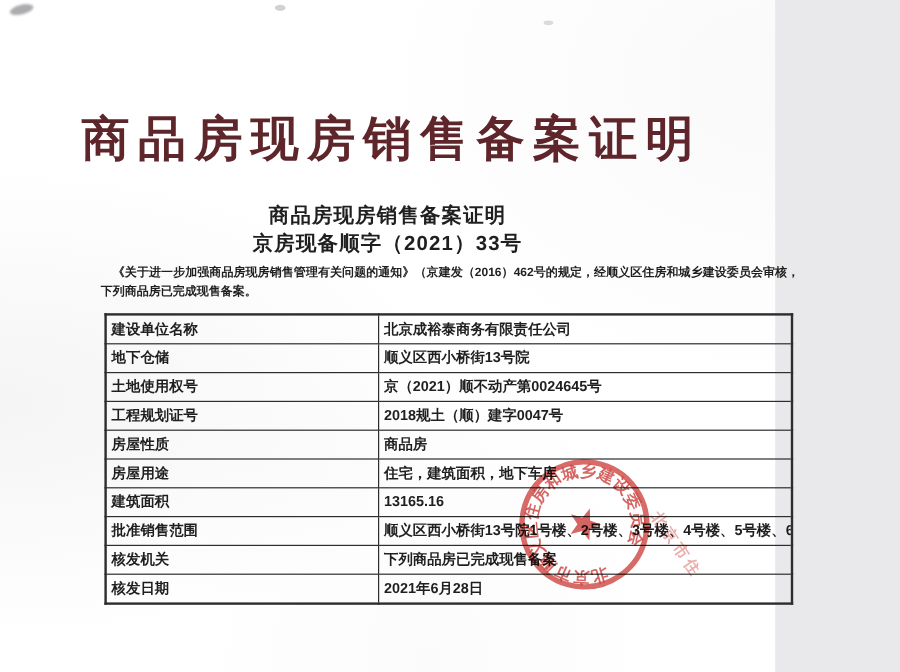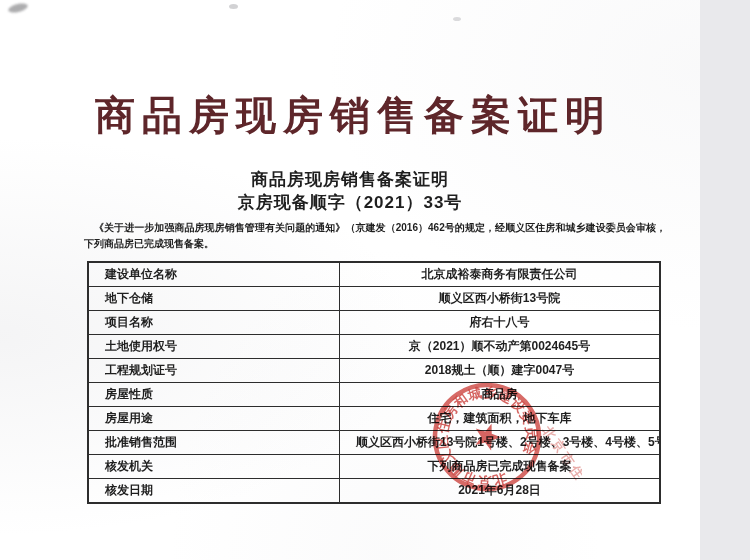--- a/index.html
+++ b/index.html
@@ -9,21 +9,21 @@
     --c-seal:#c8302b;
     --c-paper:#ffffff;
   }
   html,body{margin:0;padding:0;}
   body{
     width:750px;height:560px;overflow:hidden;
     font-family:"Liberation Sans","DejaVu Sans",sans-serif;
     background:#e9e9ec;
   }
   .page{
-    position:relative;width:700px;height:560px;
+    position:relative;width:646px;height:560px;
     background:
       radial-gradient(ellipse at 0% 60%, rgba(190,190,196,.16), transparent 42%),
       radial-gradient(ellipse at 100% 12%, rgba(198,198,204,.10), transparent 38%),
       radial-gradient(ellipse at 55% 100%, rgba(205,205,210,.08), transparent 40%),
       var(--c-paper);
   }
   .smudge{
     position:absolute;left:8px;top:4px;width:20px;height:8px;
     background:rgba(70,70,76,.45);border-radius:50%;
     transform:rotate(-14deg);filter:blur(1px);
@@ -56,25 +56,25 @@
     text-align:justify;text-indent:10px;
   }
   table.info-table{
     position:absolute;left:87px;top:261px;width:574px;height:243px;
     border-collapse:collapse;table-layout:fixed;
     font-size:12px;font-weight:700;color:var(--c-text);
     border:2px solid var(--c-border);
   }
   table.info-table td{
     border:1px solid var(--c-border);
-    padding:0 16px;height:16px;
+    padding:0 4px;height:16px;
     white-space:nowrap;overflow:hidden;
   }
   table.info-table td:first-child{width:218px;text-align:left;}
-  table.info-table td:last-child{text-align:center;}
+  table.info-table td:last-child{}
   svg.seal{
     position:absolute;left:392px;top:342px;width:190px;height:190px;
     mix-blend-mode:multiply;opacity:.88;
     pointer-events:none;
   }
   svg.seal text{
     font-family:"Liberation Sans","DejaVu Sans",sans-serif;
     font-weight:700;fill:var(--c-seal);
   }
 </style>
@@ -100,38 +100,38 @@
     <tbody>
         <tr>
           <td>建设单位名称</td>
           <td>北京成裕泰商务有限责任公司</td>
         </tr>
         <tr>
           <td>地下仓储</td>
           <td>顺义区西小桥街13号院</td>
         </tr>
         <tr>
-          <td>项目名称</td>
-          <td>府右十八号</td>
-        </tr>
-        <tr>
           <td>土地使用权号</td>
           <td>京（2021）顺不动产第0024645号</td>
         </tr>
         <tr>
           <td>工程规划证号</td>
           <td>2018规土（顺）建字0047号</td>
         </tr>
         <tr>
           <td>房屋性质</td>
           <td>商品房</td>
         </tr>
         <tr>
           <td>房屋用途</td>
           <td>住宅，建筑面积，地下车库</td>
+        </tr>
+        <tr>
+          <td>建筑面积</td>
+          <td>13165.16</td>
         </tr>
         <tr>
           <td>批准销售范围</td>
           <td>顺义区西小桥街13号院1号楼、2号楼、3号楼、4号楼、5号楼、6号楼</td>
         </tr>
         <tr>
           <td>核发机关</td>
           <td>下列商品房已完成现售备案</td>
         </tr>
         <tr>

